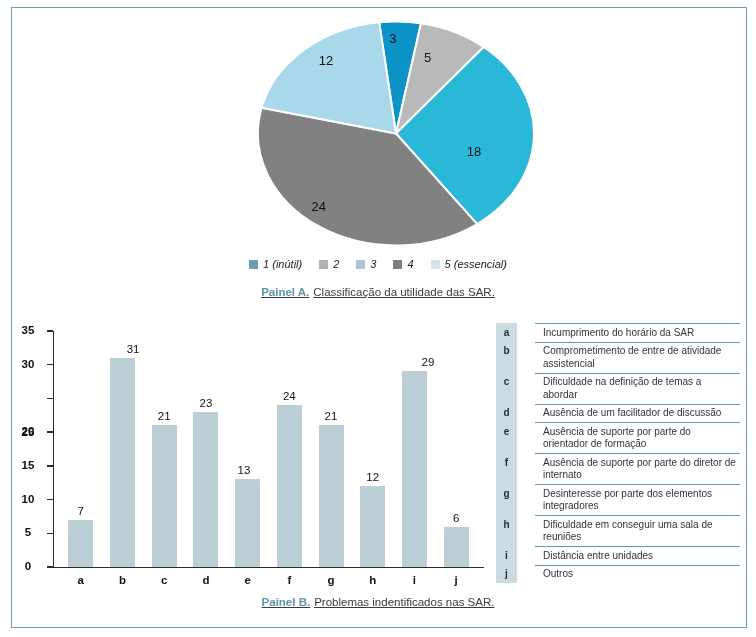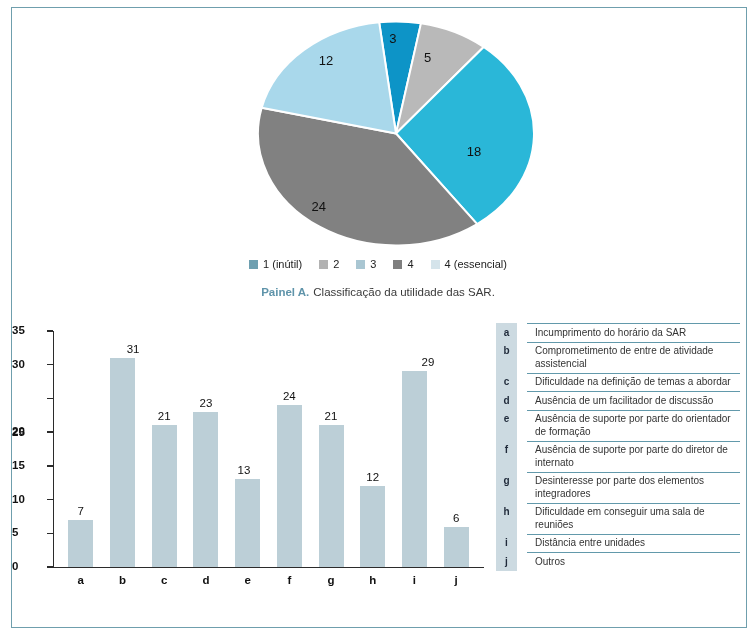--- a/index.html
+++ b/index.html
@@ -6,46 +6,46 @@
   body{font-family:"Liberation Sans","DejaVu Sans",sans-serif;color:#1a1a1a;}
   .figure{position:relative;width:756px;height:637px;background:#fff;overflow:hidden;}
   .figure-border{position:absolute;left:11px;top:7px;right:9px;bottom:9px;
     border:1.5px solid #6f9fad;pointer-events:none;}
 
   
   #pie-svg{position:absolute;left:254px;top:18px;width:284px;height:232px;overflow:visible;}
   .pie-label{font-family:"Liberation Sans","DejaVu Sans",sans-serif;font-size:13px;fill:#111;text-anchor:middle;}
 
   #pie-legend{position:absolute;left:0;right:0;top:258px;display:flex;justify-content:center;
-    align-items:center;gap:17px;}
+    align-items:center;gap:17px;font-style:italic;}
   .legend-item{display:flex;align-items:center;gap:5px;}
   .legend-swatch{width:9px;height:9px;display:inline-block;}
   .legend-label{font-size:11px;color:#222;}
 
-  .caption{position:absolute;left:0;right:0;text-align:center;font-size:11.5px;color:#3a3a3a;}
+  .caption{position:absolute;left:0;right:0;text-align:center;font-size:11.5px;color:#3a3a3a;text-decoration:underline;}
   .caption .cap-label{color:#5f94aa;font-weight:700;margin-right:4px;}
   #caption-a{top:286px;}
   #caption-b{top:596px;}
 
   
   #bar-plot{position:absolute;left:53px;top:331px;width:430px;height:236px;
     border-left:1.5px solid #2b2b2b;border-bottom:1.5px solid #2b2b2b;}
   .bar{position:absolute;bottom:0;width:25px;background:#bccfd7;}
   .bar-value{position:absolute;width:34px;text-align:center;font-size:11.5px;color:#111;}
   .cat-label{position:absolute;width:34px;text-align:center;font-size:11.5px;font-weight:700;color:#111;}
-  .ytick-label{position:absolute;width:32px;text-align:left;font-size:11.5px;font-weight:600;color:#111;}
+  .ytick-label{position:absolute;width:32px;text-align:center;font-size:11.5px;font-weight:600;color:#111;}
   .ytick-mark{position:absolute;width:6px;height:1.5px;background:#2b2b2b;}
 
   
   #issues-table{position:absolute;left:496px;top:323px;width:244px;}
   .tbl-row{display:flex;align-items:stretch;}
   .tbl-key{width:21px;flex:0 0 21px;background:#ccdae1;color:#1f2a3a;font-weight:700;
     font-size:10px;text-align:center;padding-top:3.5px;}
   .tbl-desc{flex:1;border-top:1px solid #6299ab;font-size:10px;line-height:12.5px;color:#333;
-    padding:2.5px 2px 2.5px 8px;margin-left:10px;}
+    padding:2.5px 2px 2.5px 8px;margin-left:18px;}
 </style>
 </head>
 <body>
 
 <div class="figure">
   <div class="figure-border"></div>
 
   <svg id="pie-svg" viewBox="0 0 284 232">
       <path d="M 142 115.5 L 125.18 4.33 A 138 112 0 0 1 166.96 5.35 Z" fill="#0d94c7" stroke="#ffffff" stroke-width="2" stroke-linejoin="round"></path>
       <text x="138.964" y="25.3" class="pie-label">3</text>
@@ -71,21 +71,21 @@
       <div class="legend-item">
         <span class="legend-swatch" style="background: rgb(169, 198, 210);"></span>
         <span class="legend-label">3</span>
       </div>
       <div class="legend-item">
         <span class="legend-swatch" style="background: rgb(127, 127, 127);"></span>
         <span class="legend-label">4</span>
       </div>
       <div class="legend-item">
         <span class="legend-swatch" style="background: rgb(213, 228, 235);"></span>
-        <span class="legend-label">4 (essencial)</span>
+        <span class="legend-label">5 (essencial)</span>
       </div>
     </div>
 
   <div class="caption" id="caption-a">
     <span class="cap-label">Painel A.</span><span>Classificação da utilidade das SAR.</span>
   </div>
 
   <div id="bar-plot">
       <div class="ytick-label" style="left: -42px; top: 229px;">0</div>
       <div class="ytick-mark" style="left: -7px; top: 235.25px;"></div>
@@ -171,13 +171,16 @@
       <div class="tbl-row">
         <div class="tbl-key">i</div>
         <div class="tbl-desc">Distância entre unidades</div>
       </div>
       <div class="tbl-row">
         <div class="tbl-key">j</div>
         <div class="tbl-desc">Outros</div>
       </div>
     </div>
 
+  <div class="caption" id="caption-b">
+    <span class="cap-label">Painel B.</span><span>Problemas indentificados nas SAR.</span>
+  </div>
 </div>
 
 </body></html>

